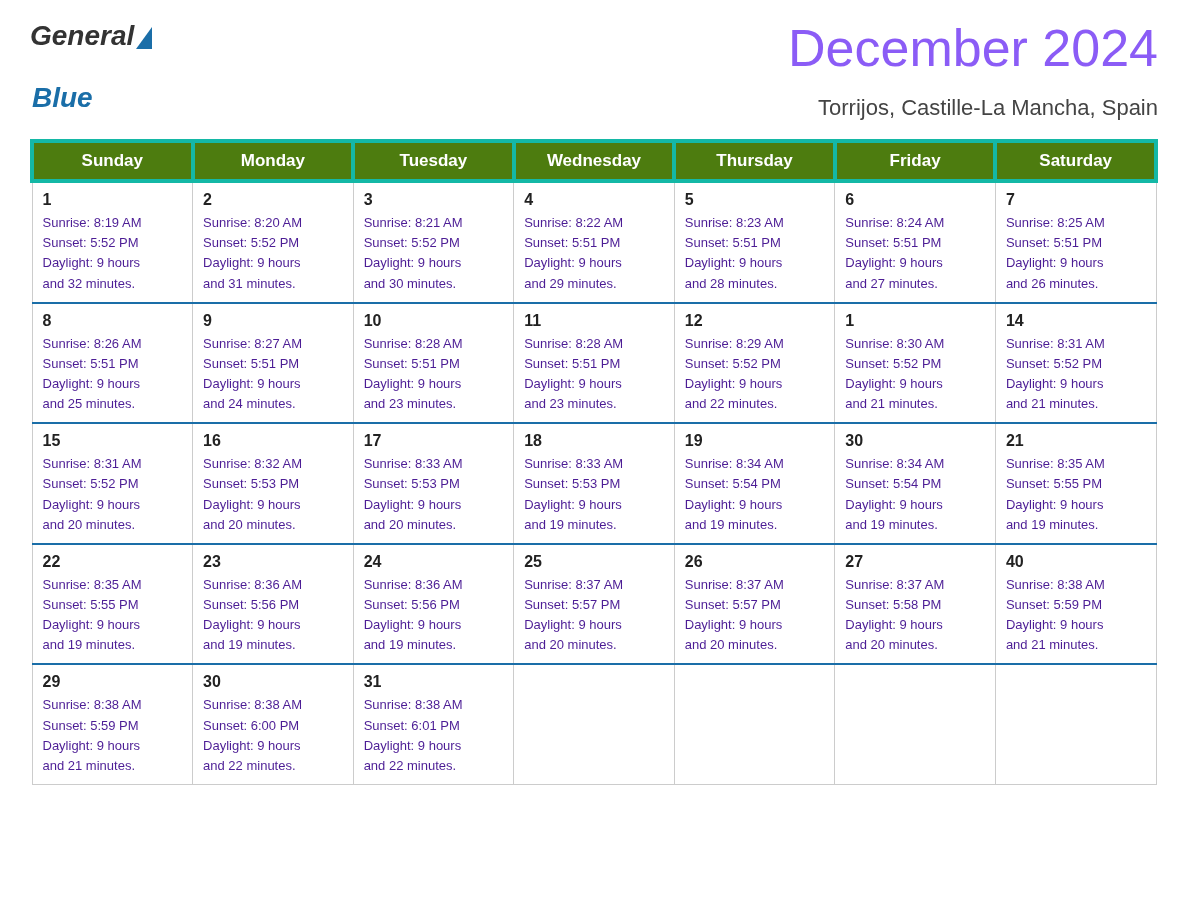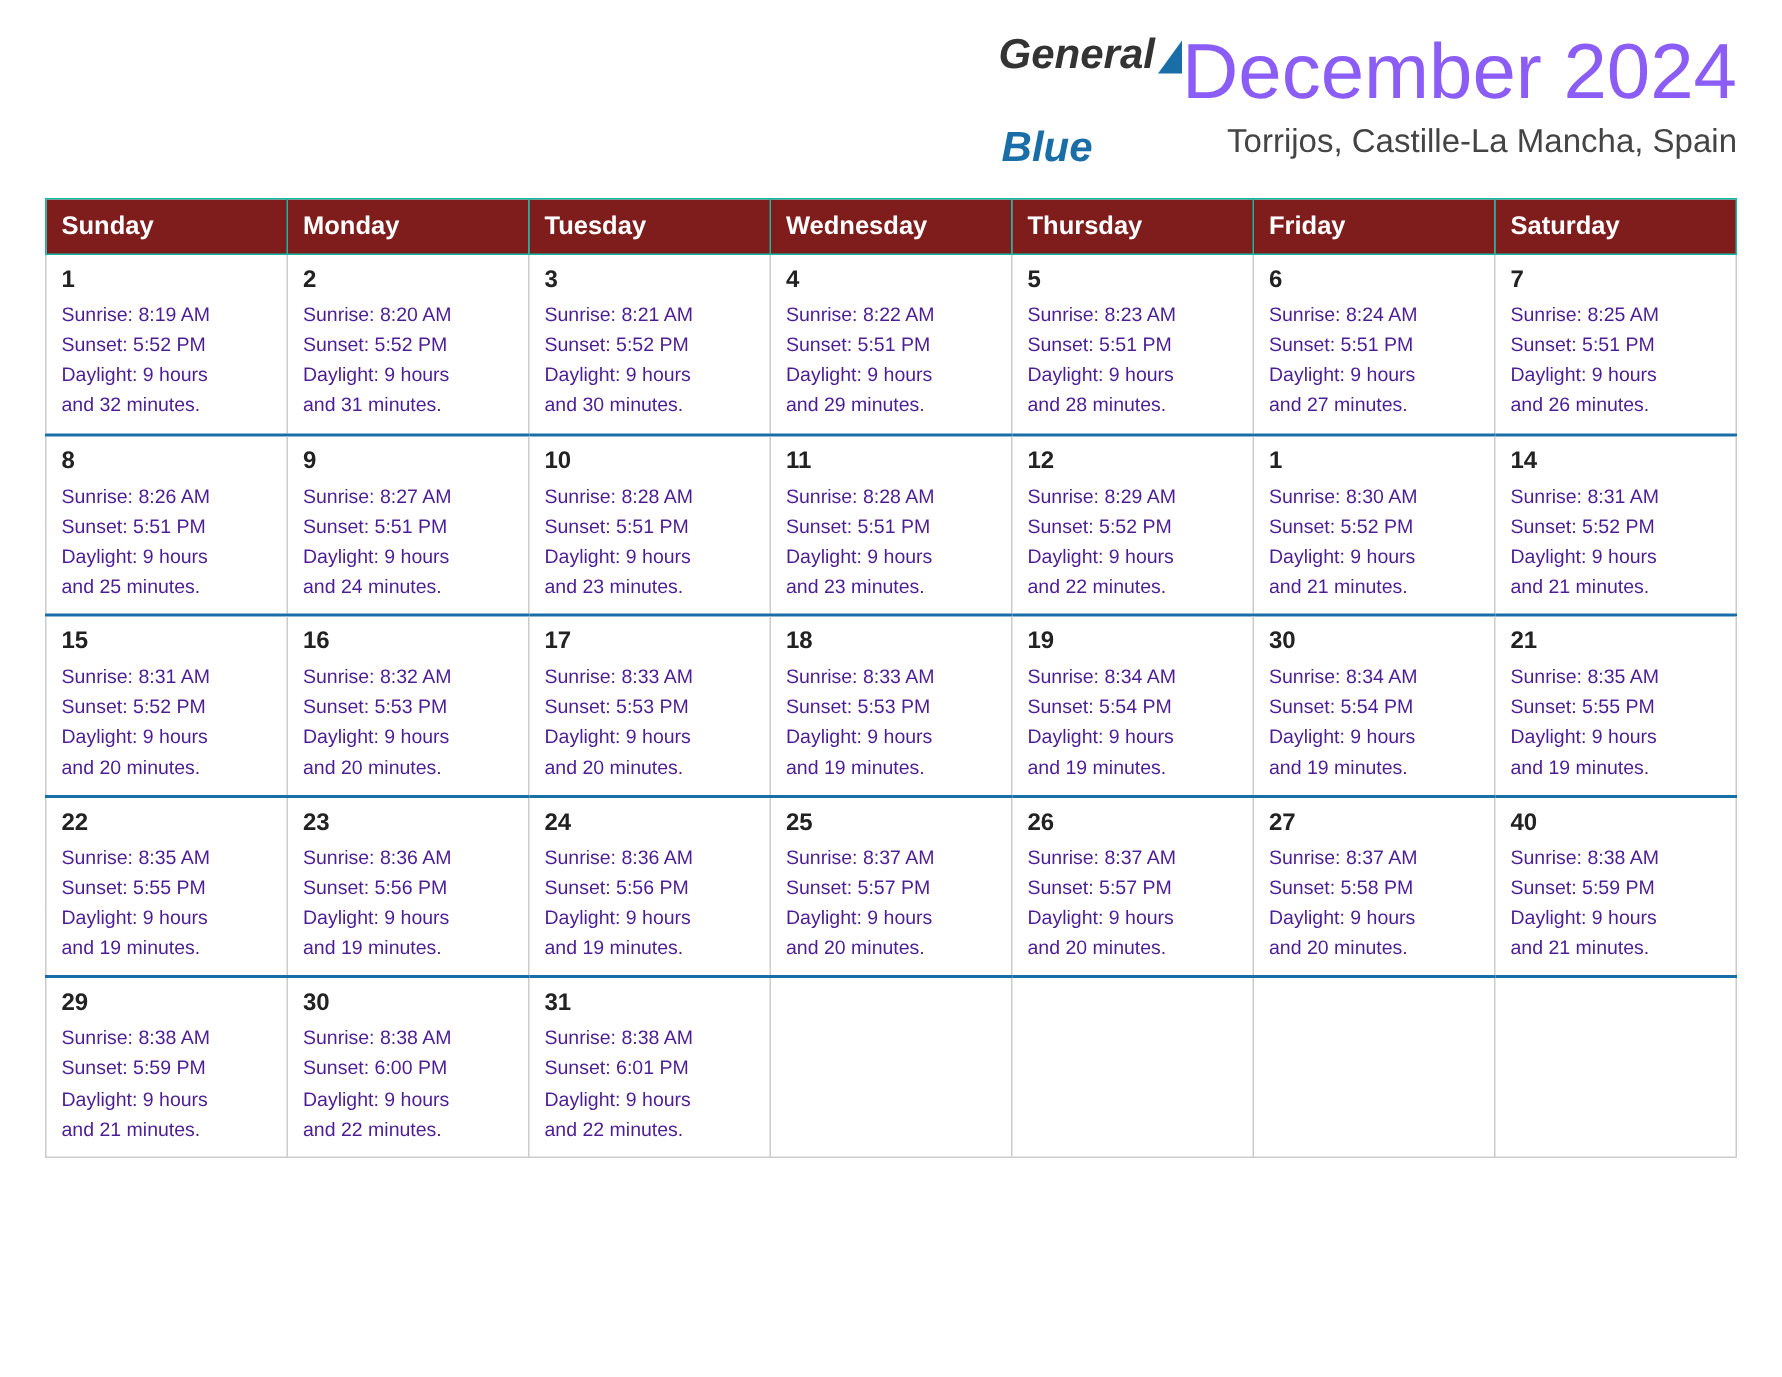--- a/index.html
+++ b/index.html
@@ -5,21 +5,21 @@
     * { margin: 0; padding: 0; box-sizing: border-box; }
     body {
       font-family: Arial, sans-serif;
       background: #fff;
       width: 1188px;
       min-height: 918px;
       padding: 20px 30px;
     }
     .header {
       display: flex;
-      justify-content: flex-end;
+      justify-content: space-between;
       align-items: flex-start;
       margin-bottom: 18px;
     }
     .logo {
       display: flex;
       flex-direction: column;
       align-items: flex-start;
     }
     .logo-top {
       display: flex;
@@ -53,35 +53,35 @@
     }
     .month-year {
       font-size: 52px;
       font-weight: normal;
       color: #8b5cf6;
       line-height: 1.1;
     }
     .location {
       font-size: 22px;
       color: #444;
-      margin-top: 4px;
+      margin-top: 18px;
     }
     table {
       width: 100%;
       border-collapse: collapse;
       table-layout: fixed;
     }
     thead th {
-      background: #7f1d1d;
+      background: #4d7c0f;
       color: #fff;
       font-size: 17px;
       font-weight: bold;
       padding: 8px 10px;
-      text-align: left;
-      border: 1px solid #14b8a6;
+      text-align: center;
+      border: 4px solid #14b8a6;
     }
     tbody td {
       vertical-align: top;
       padding: 8px 10px;
       border: 1px solid #ccc;
       font-size: 13.5px;
       color: #222;
       height: 110px;
     }
     tbody tr td {

